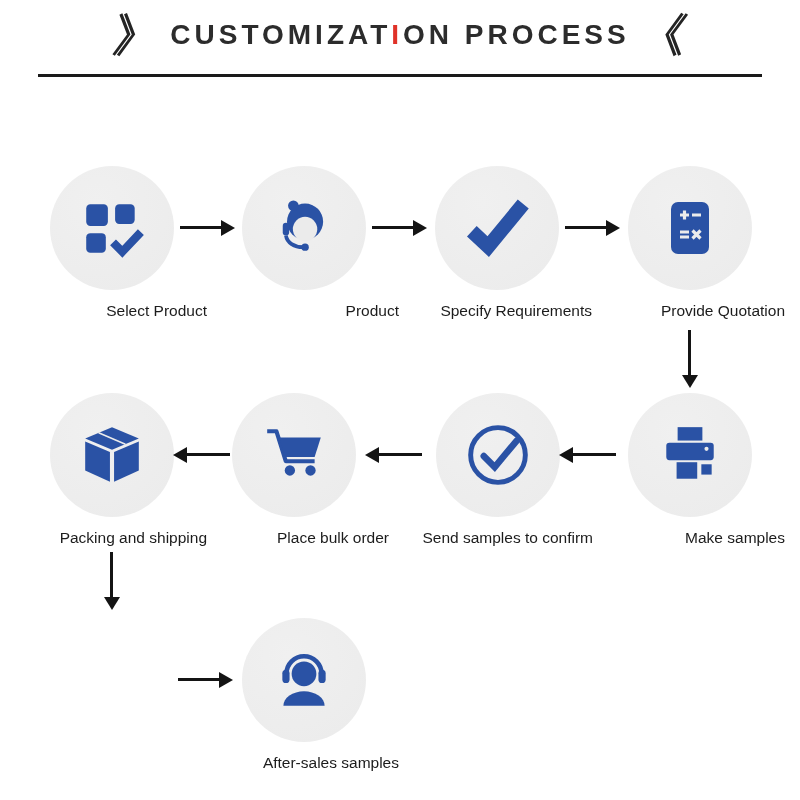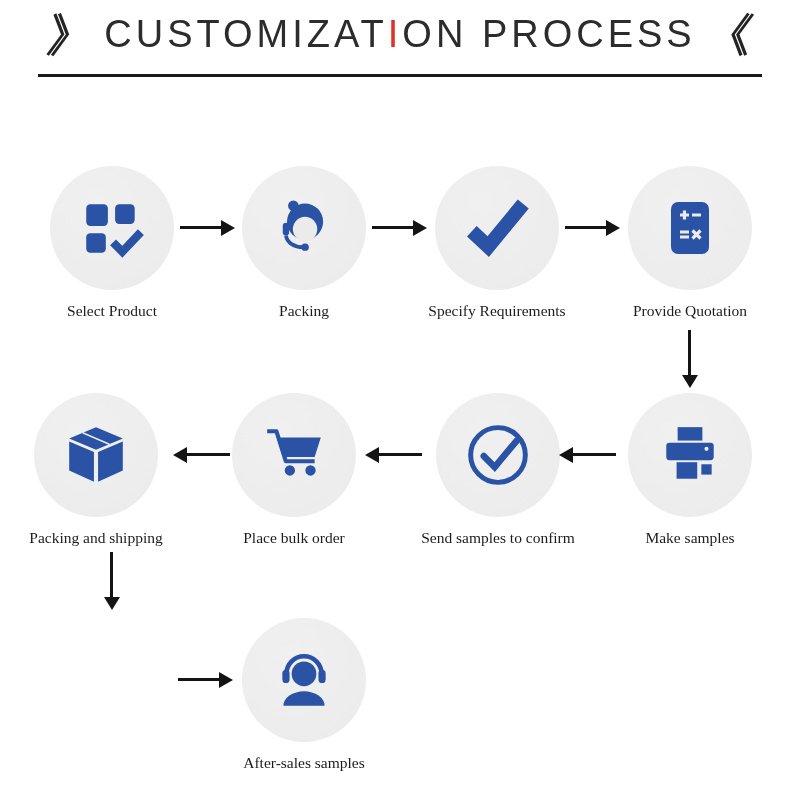--- a/index.html
+++ b/index.html
@@ -10,26 +10,26 @@
     --text-dark:#1c1c1c;
   }
   *{margin:0;padding:0;box-sizing:border-box;}
   html,body{background:#ffffff;}
   body{font-family:"Liberation Sans","DejaVu Sans",sans-serif;}
   .canvas{position:relative;width:800px;height:800px;background:#ffffff;overflow:hidden;}
 
   
   .title-row{position:absolute;top:12px;left:0;width:100%;display:flex;align-items:center;justify-content:center;gap:10px;}
   .decor{font-size:46px;color:#242424;font-weight:bold;transform:skewX(-10deg);line-height:1;}
-  .title{font-size:38px;font-weight:normal;letter-spacing:4px;color:#2c2c2c;white-space:nowrap;line-height:1.2;}
+  .title{font-size:28px;font-weight:bold;letter-spacing:4px;color:#2c2c2c;white-space:nowrap;line-height:1.2;}
   .title .accent{color:var(--accent-red);}
   .divider{position:absolute;top:74px;left:38px;right:38px;height:3px;background:#1a1a1a;}
 
   
-  .step{position:absolute;width:190px;text-align:center;font-family:Liberation Serif, serif;}
+  .step{position:absolute;width:190px;text-align:right;}
   .circle{width:124px;height:124px;margin:0 auto;border-radius:50%;
     background:radial-gradient(circle at 38% 30%, #f0f0f0, var(--circle-bg));
     display:flex;align-items:center;justify-content:center;}
   .label{margin-top:11px;font-size:15.5px;color:var(--text-dark);line-height:1.35;}
   .label.narrow{max-width:150px;margin-left:auto;margin-right:auto;}
 
   
   .b-fill{fill:var(--icon-blue);}
   .b-stroke{stroke:var(--icon-blue);fill:none;}
   .g-fill{fill:var(--circle-bg);}
@@ -73,21 +73,21 @@
     <div class="circle">
       <svg class="icon" viewBox="0 0 64 64" width="68" height="68">
         <circle class="b-fill" cx="33" cy="26" r="17"></circle>
         <circle class="b-fill" cx="22" cy="11" r="5"></circle>
         <circle class="g-fill" cx="33" cy="33" r="11.5"></circle>
         <rect class="b-fill" x="12" y="27" width="6" height="12" rx="3"></rect>
         <path class="b-stroke" d="M15 39 c1 7 8 11 16 11" stroke-width="3.5"></path>
         <circle class="b-fill" cx="33" cy="50" r="3.5"></circle>
       </svg>
     </div>
-    <div class="label">Packing</div>
+    <div class="label">Product</div>
   </div>
 
   <div class="step" style="left:595px;top:166px">
     <div class="circle">
       <svg class="icon" viewBox="0 0 64 64" width="64" height="64">
         <rect class="b-fill" x="13" y="6" width="38" height="52" rx="7"></rect>
         <path class="g-stroke" d="M22 19 h9 M26.5 14.5 v9 M34 19 h9 M22 36 h9 M22 41 h9 M34.5 34.5 l8 8 M42.5 34.5 l-8 8" stroke-width="3.2"></path>
       </svg>
     </div>
     <div class="label">Provide Quotation</div>
@@ -100,21 +100,21 @@
       </svg>
     </div>
     <div class="label">Specify Requirements</div>
   </div>
 
   <div class="arrow-h right" style="left:180px;top:226px;width:42px"></div>
   <div class="arrow-h right" style="left:372px;top:226px;width:42px"></div>
   <div class="arrow-h right" style="left:565px;top:226px;width:42px"></div>
   <div class="arrow-v" style="left:688px;top:330px;height:46px"></div>
 
-  <div class="step" style="left:1px;top:393px">
+  <div class="step" style="left:17px;top:393px">
     <div class="circle">
       <svg class="icon" viewBox="0 0 64 64" width="66" height="66">
         <polygon class="b-fill" points="32,5 58,16 32,27 6,16"></polygon>
         <polygon class="b-fill" points="6,19 30,29 30,58 6,47"></polygon>
         <polygon class="b-fill" points="58,19 34,29 34,58 58,47"></polygon>
         <line class="g-stroke" x1="19" y1="10.5" x2="45" y2="21.5" stroke-width="1.5"></line>
       </svg>
     </div>
     <div class="label">Packing and shipping</div>
   </div>

